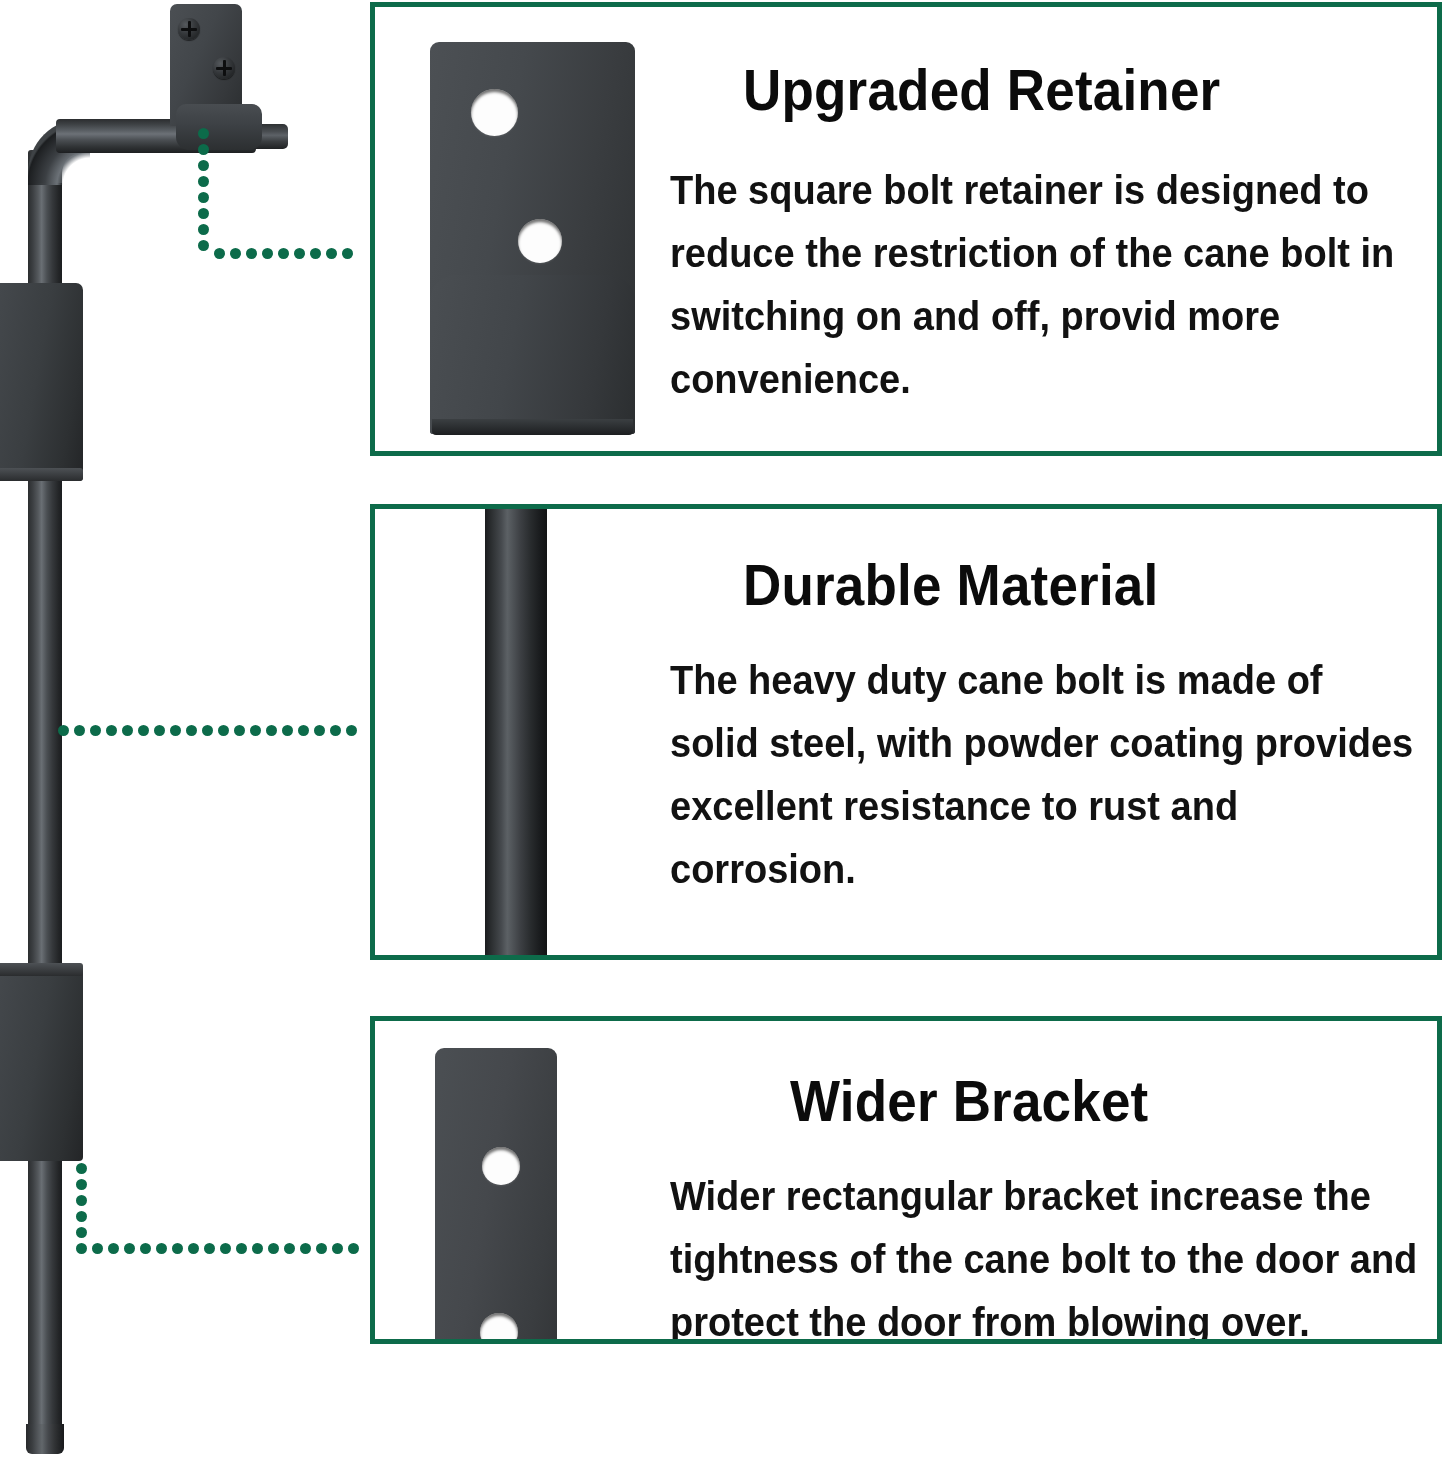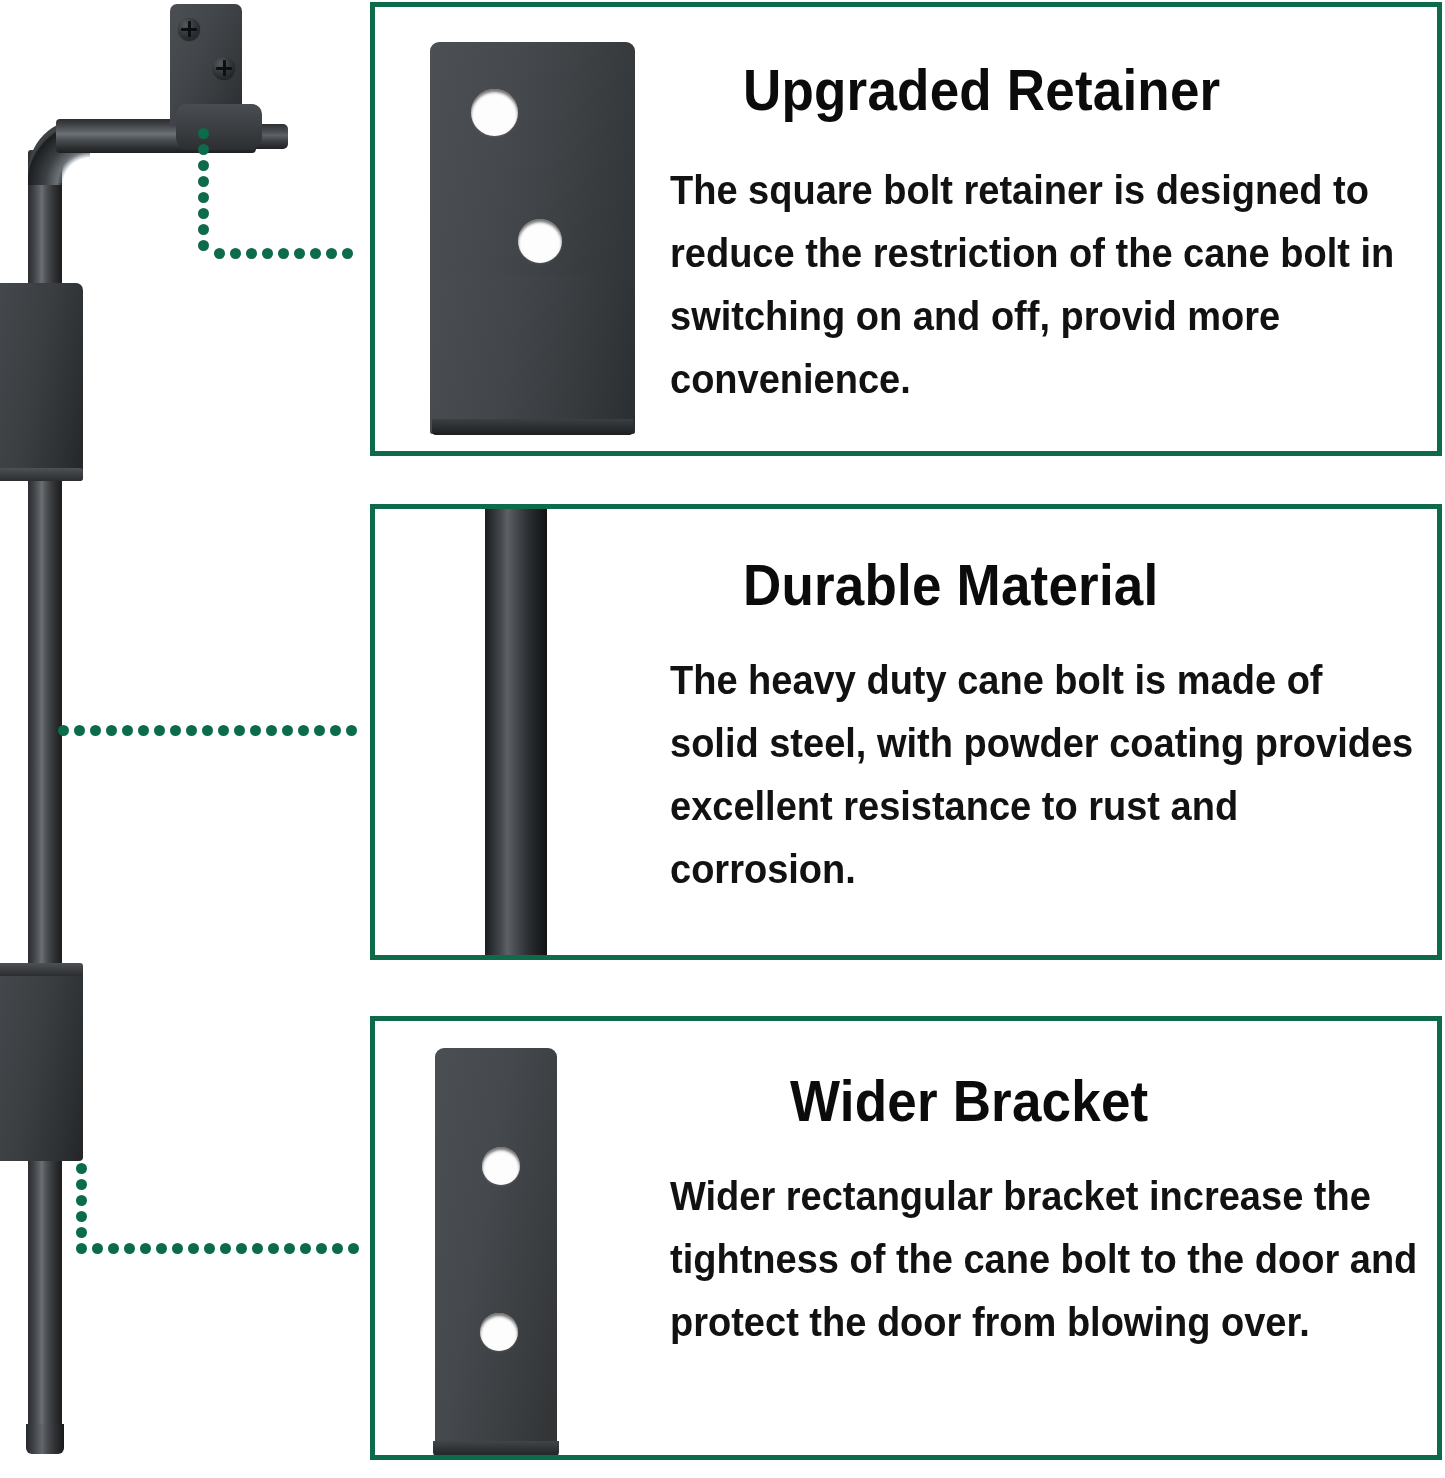--- a/index.html
+++ b/index.html
@@ -287,21 +287,21 @@
 
 <div class="panel" id="panel-1" style="top: 504px; height: 456px; border: 5px solid rgb(13, 107, 74);">
   <div class="panel-inner">
     <div class="art-rod"></div>
 
     <div class="panel-title" style="left:368px;top:48px;">Durable Material</div>
     <div class="panel-body" style="left:295px;top:140px;width:790px;">The heavy duty cane bolt is made of solid steel, with powder coating provides excellent resistance to rust and corrosion.</div>
   </div>
 </div>
 
-<div class="panel" id="panel-2" style="top: 1016px; height: 444px; border: 5px solid rgb(13, 107, 74);">
+<div class="panel" id="panel-2" style="top: 1016px; height: 328px; border: 5px solid rgb(13, 107, 74);">
   <div class="panel-inner">
     <div class="art-bracket"></div>
     <div class="art-bracket-base"></div>
     <div class="hole b1"></div>
     <div class="hole b2"></div>
 
     <div class="panel-title" style="left:415px;top:52px;">Wider Bracket</div>
     <div class="panel-body" style="left:295px;top:144px;width:800px;">Wider rectangular bracket increase the tightness of the cane bolt to the door and protect the door from blowing over.</div>
   </div>
 </div>

